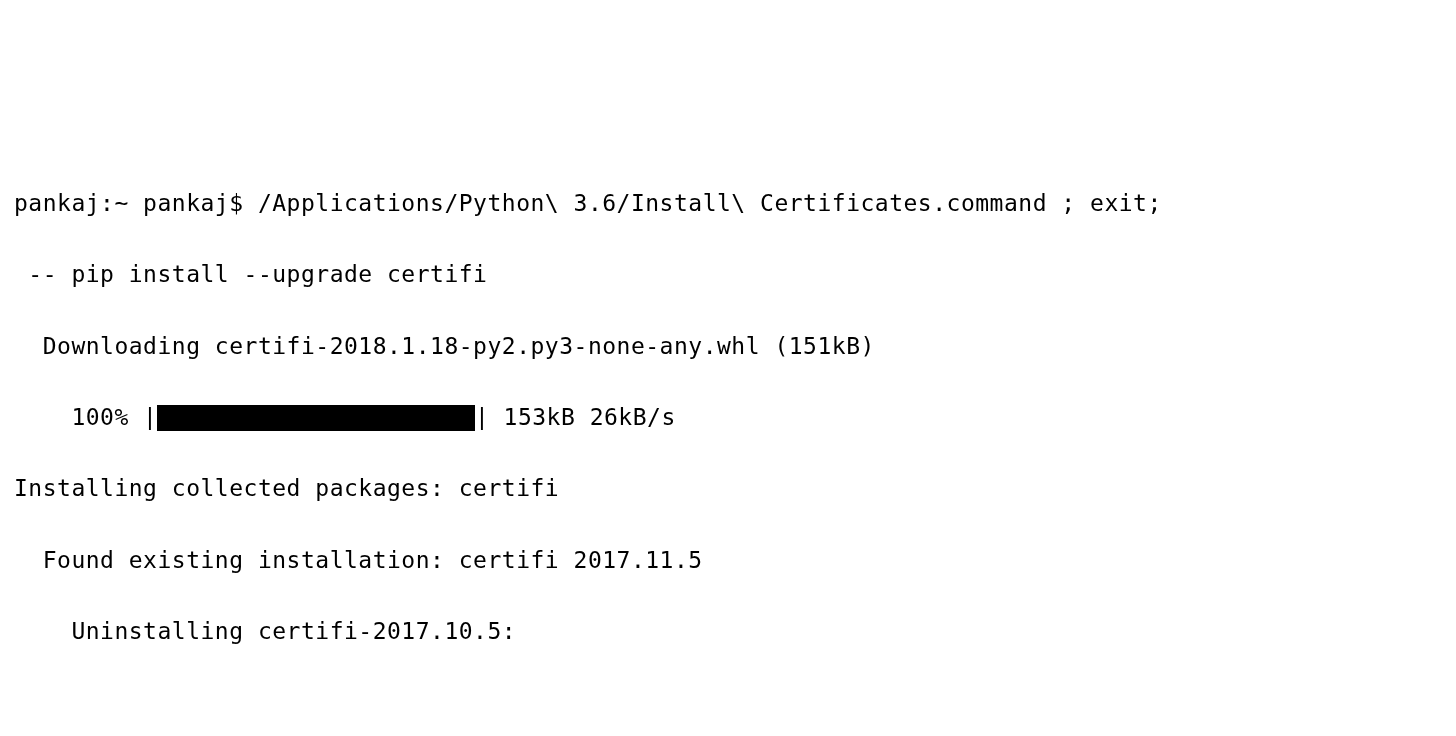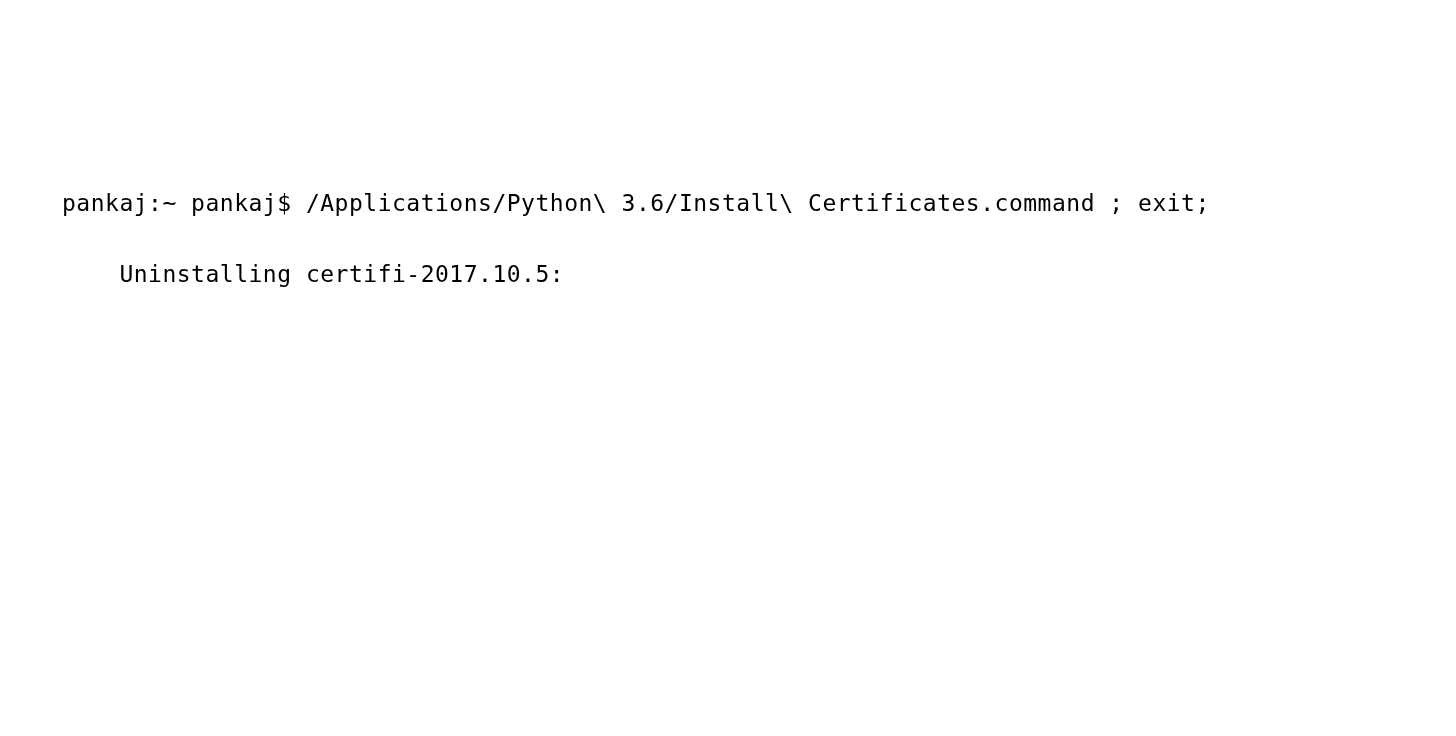--- a/index.html
+++ b/index.html
@@ -15,39 +15,43 @@
       color: #000000;
       padding: 8px 14px;
       white-space: pre;
       letter-spacing: 0.5px;
     }
     .terminal {
       white-space: pre;
     }
     .line {
       display: block;
-      margin-left: 48px;
     }
     .progress-bar {
       display: inline-block;
       background: #000000;
       height: 1.15em;
       width: 13.8em;
       vertical-align: text-bottom;
       position: relative;
       top: 0.05em;
     }
   </style>
 </head>
 <body>
 
 
 
 <div class="terminal">
 <span class="line">pankaj:~ pankaj$ /Applications/Python\ 3.6/Install\ Certificates.command ; exit;</span>
+<span class="line"> -- pip install --upgrade certifi</span>
+<span class="line">  Downloading certifi-2018.1.18-py2.py3-none-any.whl (151kB)</span>
+<span class="line"><span>    100% |</span><span class="progress-bar"></span><span>| 153kB 26kB/s </span></span>
+<span class="line">Installing collected packages: certifi</span>
+<span class="line">  Found existing installation: certifi 2017.11.5</span>
 <span class="line">    Uninstalling certifi-2017.10.5:</span>
 
 
 
 
 
 
 
 
 

